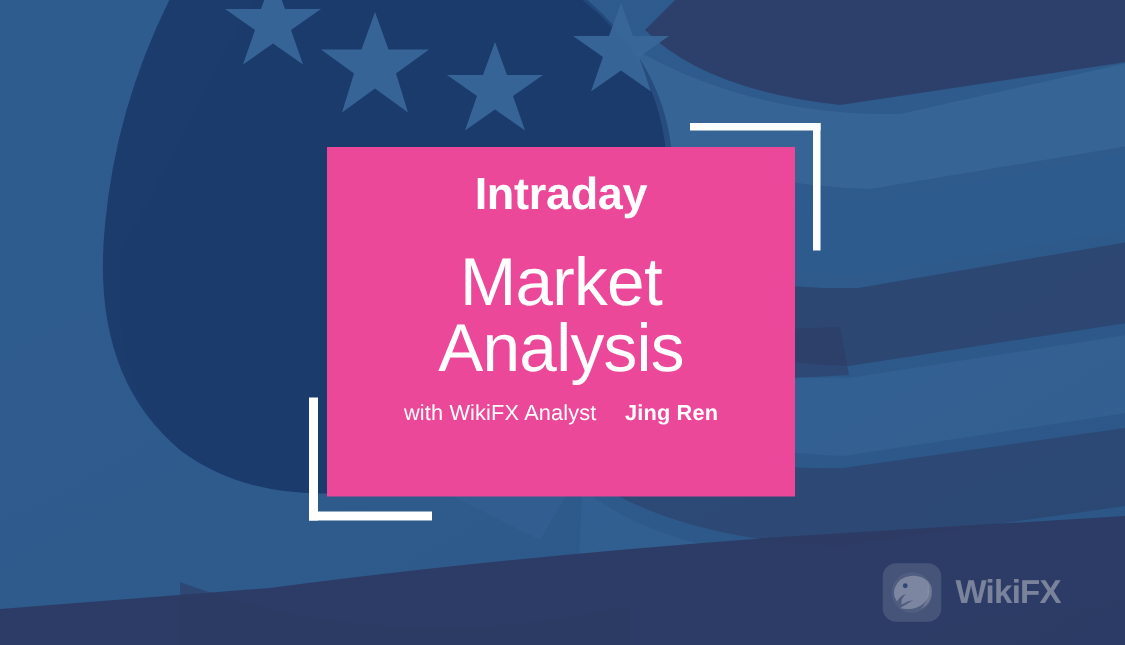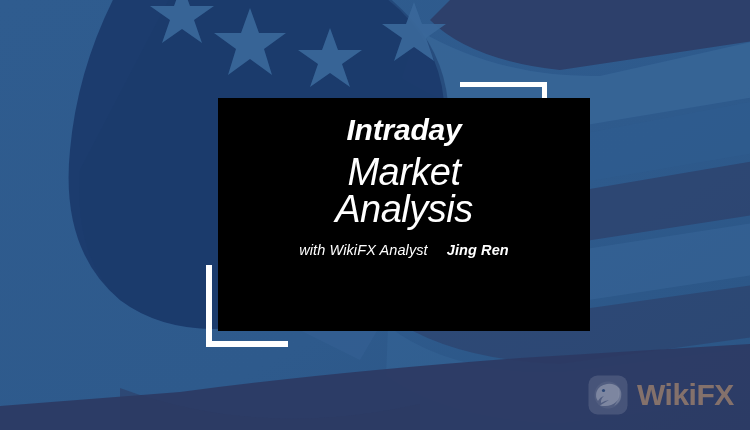--- a/index.html
+++ b/index.html
@@ -46,42 +46,41 @@
     width: 82px;
     height: 82px;
     border-width: 0 0 6px 6px;
   }
 
   
   #red-card {
     position: absolute;
     left: 218px;
     top: 98px;
-    width: 372px;
+    width: 312px;
     height: 233px;
-    background: #000000;
+    background: #ec4899;
     color: #ffffff;
     text-align: center;
     box-sizing: border-box;
     padding-top: 16px;
-    font-style: italic;
   }
   #eyebrow-title {
     font-size: 30px;
     font-weight: bold;
     line-height: 1.05;
     letter-spacing: -0.2px;
     margin: 0;
   }
   #main-title {
-    font-size: 38px;
+    font-size: 45px;
     font-weight: 300;
     line-height: 0.98;
     letter-spacing: -0.5px;
-    margin: 8px 0 0 0;
+    margin: 20px 0 0 0;
     white-space: pre-line;
   }
 
   
   #tag-row {
     display: flex;
     justify-content: center;
     align-items: center;
     gap: 10px;
     margin-top: 14px;
@@ -119,23 +118,23 @@
     align-items: center;
     gap: 9px;
     opacity: 0.42;
   }
   #wikifx-mark {
     width: 40px;
     height: 40px;
     display: block;
   }
   #wikifx-wordmark {
-    font-size: 30px;
-    font-weight: bold;
-    color: #fdba74;
+    font-size: 22px;
+    font-weight: bold;
+    color: #e5e5e5;
     letter-spacing: -0.5px;
     line-height: 1;
   }
 </style>
 </head>
 <body>
 
 <div id="banner">
 
   <svg id="bg-art" viewBox="0 0 750 430">

